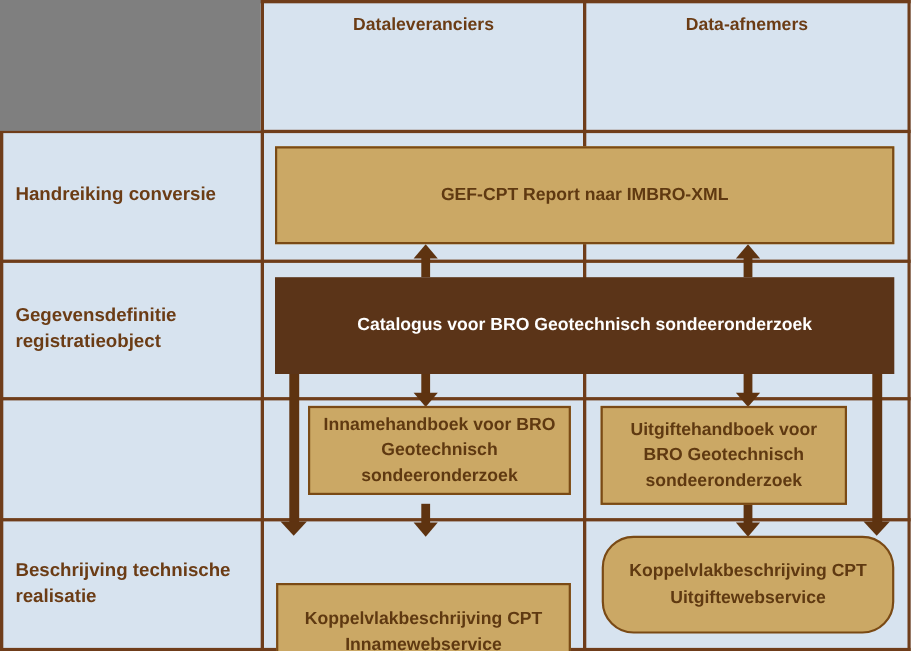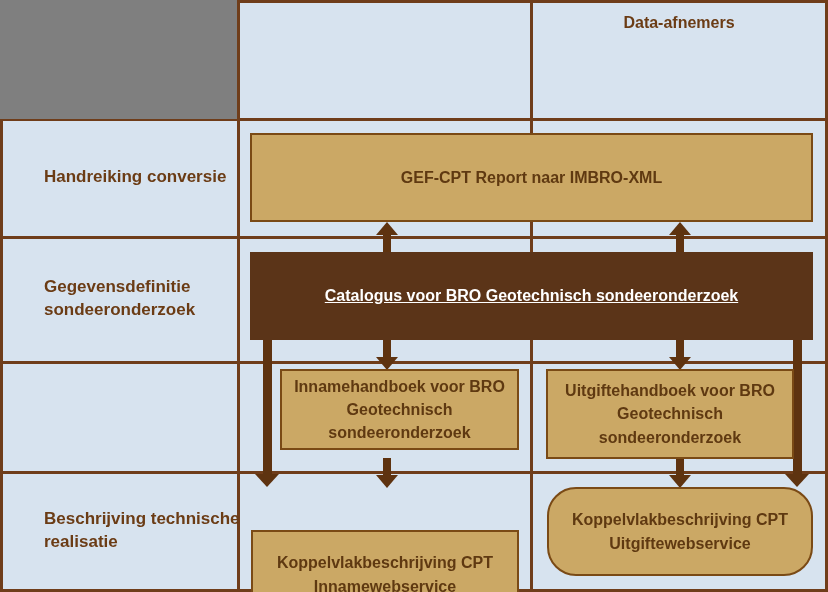--- a/index.html
+++ b/index.html
@@ -22,33 +22,33 @@
   .hline,.vline{position:absolute; background:var(--grid);}
   .graycell{position:absolute; left:0; top:0; width:237px; height:119px; background:var(--gray);}
   .hdr{
     position:absolute; top:10px; height:26px;
     display:flex; align-items:center; justify-content:center;
     font-weight:bold; font-size:16px; color:var(--label);
   }
   .rowlabel{
     position:absolute; left:14px; width:212px;
     display:flex; align-items:center;
-    font-weight:bold; font-size:17px; line-height:1.35; color:var(--label);margin-left:30px;
+    font-weight:bold; font-size:17px; line-height:1.35; color:var(--label);
   }
   .tanbox{
     position:absolute; background:var(--tan);
     border:2px solid var(--tan-border); box-sizing:border-box;
     display:flex; align-items:center; justify-content:center; text-align:center;
     font-weight:bold; font-size:16px; line-height:1.45; color:var(--boxtext);
     padding:0 10px;
   }
   .darkbox{
     position:absolute; background:var(--dark);
     display:flex; align-items:center; justify-content:center; text-align:center;
-    font-weight:bold; font-size:16px; color:#FFFFFF; padding:0 10px; box-sizing:border-box;text-decoration:underline;
+    font-weight:bold; font-size:16px; color:#FFFFFF; padding:0 10px; box-sizing:border-box;
   }
   .shaft{position:absolute; background:var(--arrow);}
   .head-up{position:absolute; width:0; height:0;
     border-left:11px solid transparent; border-right:11px solid transparent;
     border-bottom:13px solid var(--arrow);}
   .head-down{position:absolute; width:0; height:0;
     border-left:11px solid transparent; border-right:11px solid transparent;
     border-top:13px solid var(--arrow);}
 </style>
 </head>
@@ -62,24 +62,25 @@
   <div class="hline" style="left:0;top:361px;width:828px;height:3px;"></div>
   <div class="hline" style="left:0;top:471px;width:828px;height:3px;"></div>
   <div class="hline" style="left:0;top:589px;width:828px;height:3px;"></div>
   <div class="vline" style="left:0;top:0;width:3px;height:592px;"></div>
   <div class="vline" style="left:237px;top:0;width:3px;height:592px;"></div>
   <div class="vline" style="left:530px;top:0;width:3px;height:592px;"></div>
   <div class="vline" style="left:825px;top:0;width:3px;height:592px;"></div>
 
   <div class="graycell"></div>
 
+  <div class="hdr" style="left:240px;width:290px;">Dataleveranciers</div>
   <div class="hdr" style="left:533px;width:292px;">Data-afnemers</div>
 
   <div class="rowlabel" style="top:119px;height:117px;">Handreiking conversie</div>
-  <div class="rowlabel" style="top:237px;height:124px;">Gegevensdefinitie sondeeronderzoek</div>
+  <div class="rowlabel" style="top:237px;height:124px;">Gegevensdefinitie registratieobject</div>
   <div class="rowlabel" style="top:472px;height:117px;">Beschrijving technische realisatie</div>
 
   <div class="shaft" style="left:383px;top:233px;width:8px;height:19px;"></div>
   <div class="head-up" style="left:376px;top:222px;"></div>
   <div class="shaft" style="left:676px;top:233px;width:8px;height:19px;"></div>
   <div class="head-up" style="left:669px;top:222px;"></div>
 
   <div class="shaft" style="left:383px;top:340px;width:8px;height:18px;"></div>
   <div class="head-down" style="left:376px;top:357px;"></div>
   <div class="shaft" style="left:676px;top:340px;width:8px;height:18px;"></div>
@@ -94,19 +95,19 @@
   <div class="head-down" style="left:255px;top:474px;border-left-width:12px;border-right-width:12px;"></div>
   <div class="shaft" style="left:793px;top:340px;width:9px;height:135px;"></div>
   <div class="head-down" style="left:785px;top:474px;border-left-width:12px;border-right-width:12px;"></div>
 
   <div class="tanbox" style="left:250px;top:133px;width:563px;height:89px;">GEF-CPT Report naar IMBRO-XML</div>
 
   <div class="darkbox" style="left:250px;top:252px;width:563px;height:88px;">Catalogus voor BRO Geotechnisch sondeeronderzoek</div>
 
   <div class="tanbox" style="left:280px;top:369px;width:239px;height:81px;">Innamehandboek voor BRO Geotechnisch sondeeronderzoek</div>
 
-  <div class="tanbox" style="left:546px;top:369px;width:248px;height:90px;">Uitgiftehandboek voor BRO Geotechnisch sondeeronderzoek</div>
+  <div class="tanbox" style="left:546px;top:369px;width:224px;height:90px;">Uitgiftehandboek voor BRO Geotechnisch sondeeronderzoek</div>
 
   <div class="tanbox" style="left:251px;top:487px;width:268px;height:89px;margin-top:43px;">Koppelvlakbeschrijving CPT Innamewebservice</div>
 
   <div class="tanbox" style="left:547px;top:487px;width:266px;height:89px;border-radius:29px;">Koppelvlakbeschrijving CPT Uitgiftewebservice</div>
 
 </div>
 
 </body></html>

